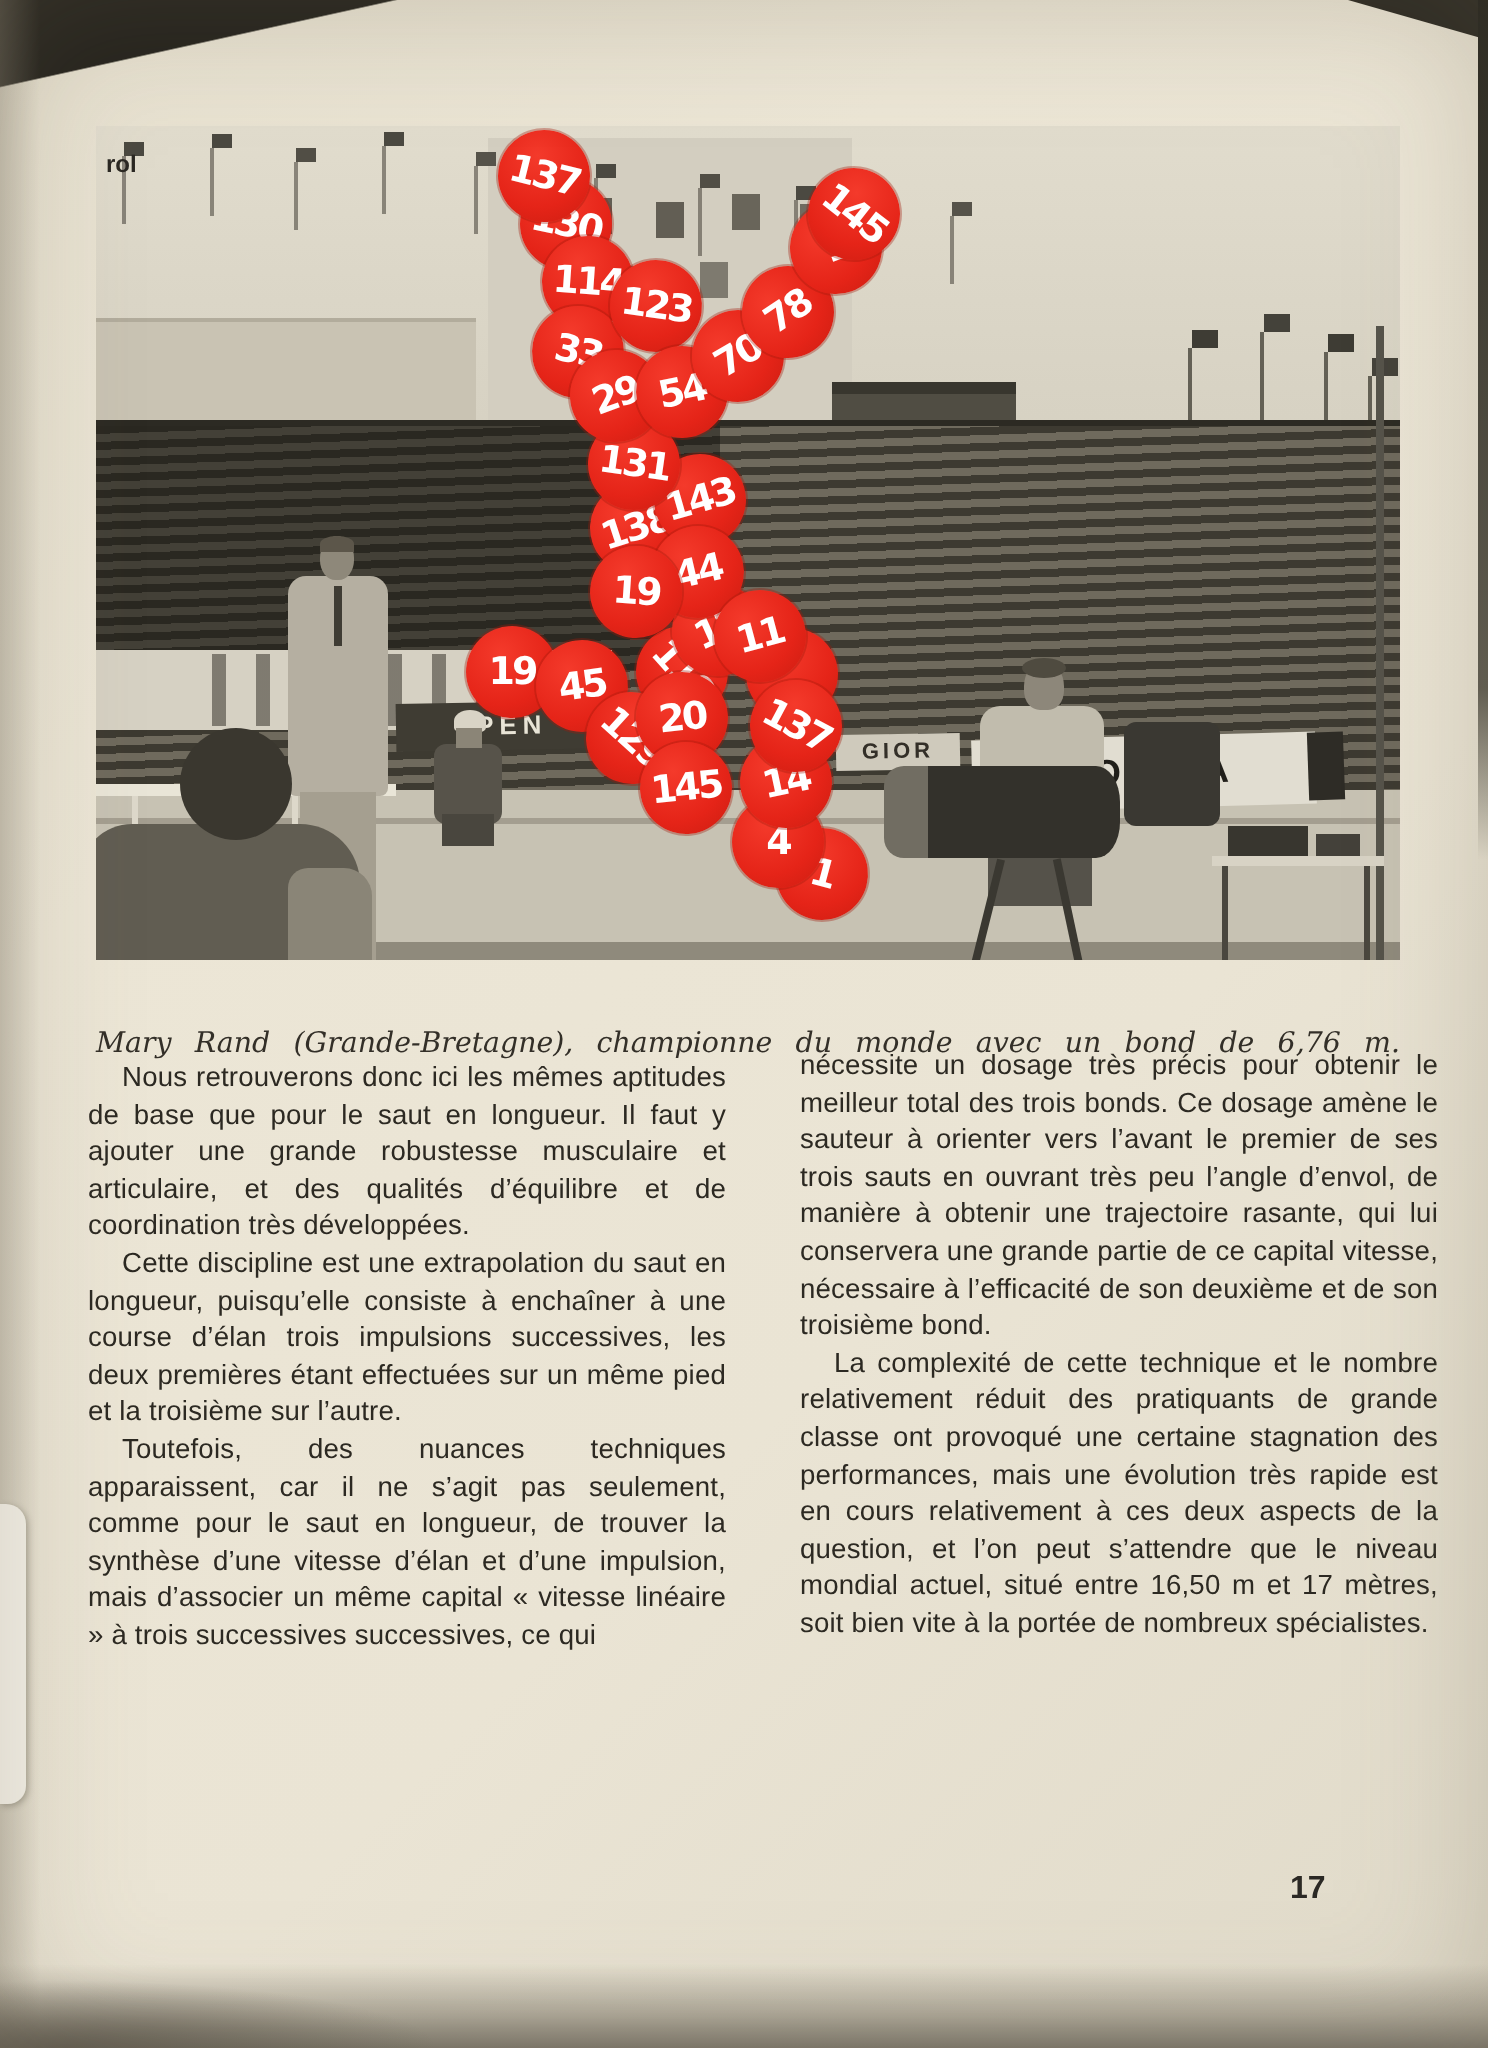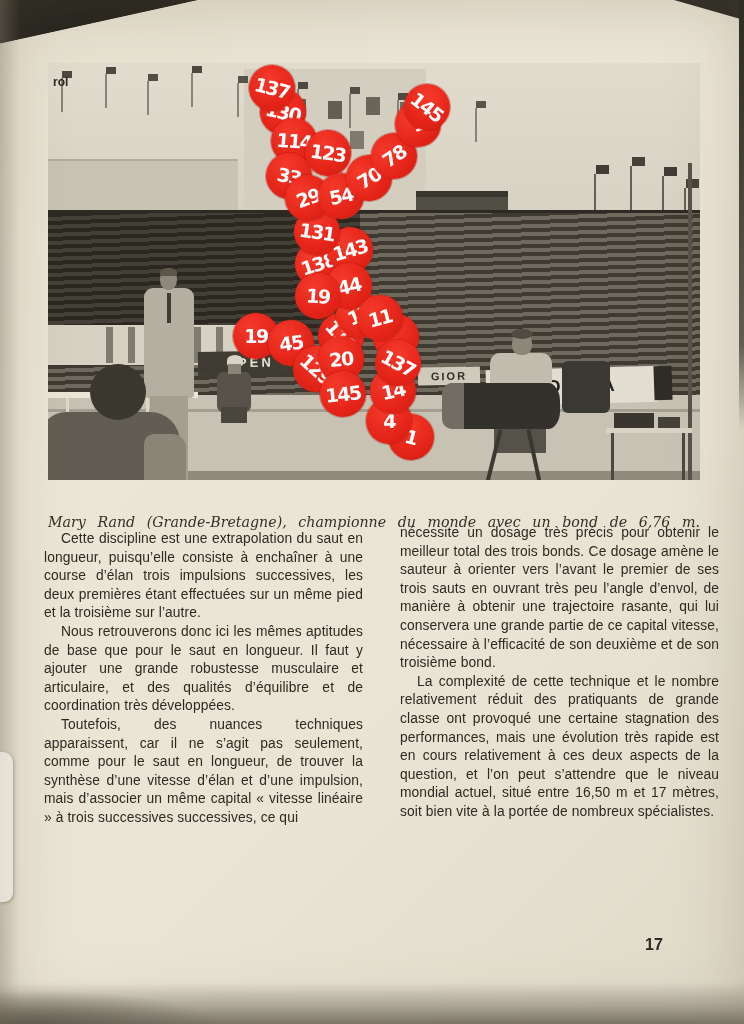--- a/index.html
+++ b/index.html
@@ -229,22 +229,22 @@
       <div class="marker" style="left: 346px; top: 155px; transform: rotate(-30deg);">70</div>
       <div class="marker" style="left: 371px; top: 133px; transform: rotate(-34deg);">78</div>
       <div class="marker" style="left: 395px; top: 101px; transform: rotate(-20deg);">1</div>
       <div class="marker" style="left: 404px; top: 84px; transform: rotate(38deg);">145</div>
     </div>
 
   <div class="caption">Mary Rand (Grande-Bretagne), championne du monde avec un bond de 6,76 m.</div>
 
   <div class="col col-left">
     <div>
+        <p class="indent">Nous retrouverons donc ici les mêmes aptitudes de base que pour le saut en longueur. Il faut y ajouter une grande robustesse musculaire et articulaire, et des qualités d’équilibre et de coordination très développées.</p>
         <p class="indent">Cette discipline est une extrapolation du saut en longueur, puisqu’elle consiste à enchaîner à une course d’élan trois impulsions successives, les deux premières étant effectuées sur un même pied et la troisième sur l’autre.</p>
-        <p class="indent">Nous retrouverons donc ici les mêmes aptitudes de base que pour le saut en longueur. Il faut y ajouter une grande robustesse musculaire et articulaire, et des qualités d’équilibre et de coordination très développées.</p>
         <p class="indent">Toutefois, des nuances techniques apparaissent, car il ne s’agit pas seulement, comme pour le saut en longueur, de trouver la synthèse d’une vitesse d’élan et d’une impulsion, mais d’associer un même capital « vitesse linéaire » à trois successives successives, ce qui</p>
       </div>
   </div>
   <div class="col col-right">
     <div>
         <p class="">nécessite un dosage très précis pour obtenir le meilleur total des trois bonds. Ce dosage amène le sauteur à orienter vers l’avant le premier de ses trois sauts en ouvrant très peu l’angle d’envol, de manière à obtenir une trajectoire rasante, qui lui conservera une grande partie de ce capital vitesse, nécessaire à l’efficacité de son deuxième et de son troisième bond.</p>
         <p class="indent">La complexité de cette technique et le nombre relativement réduit des pratiquants de grande classe ont provoqué une certaine stagnation des performances, mais une évolution très rapide est en cours relativement à ces deux aspects de la question, et l’on peut s’attendre que le niveau mondial actuel, situé entre 16,50 m et 17 mètres, soit bien vite à la portée de nombreux spécialistes.</p>
       </div>
   </div>
 

